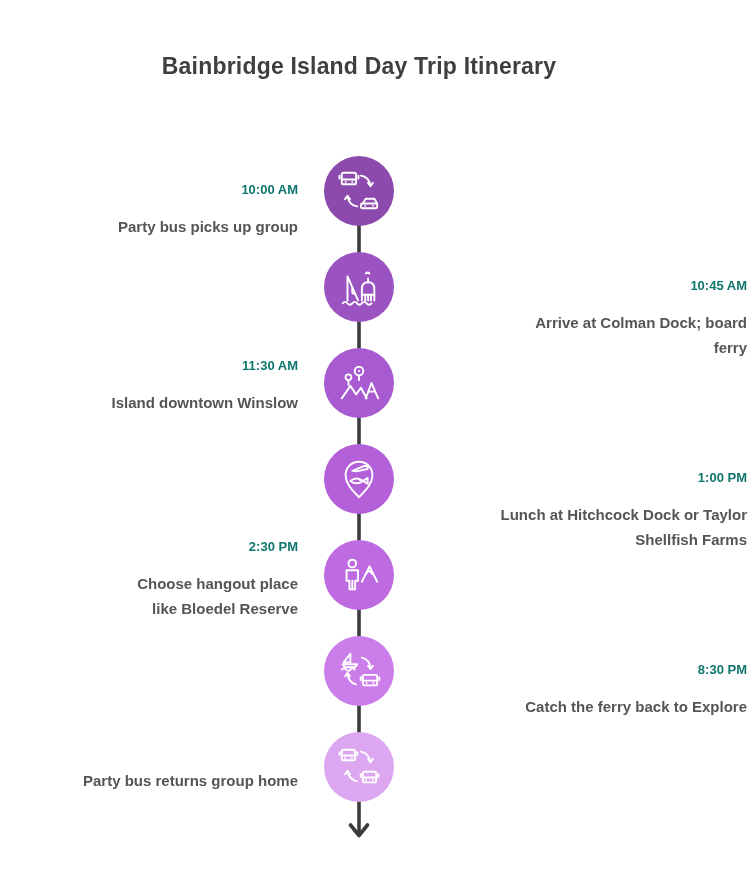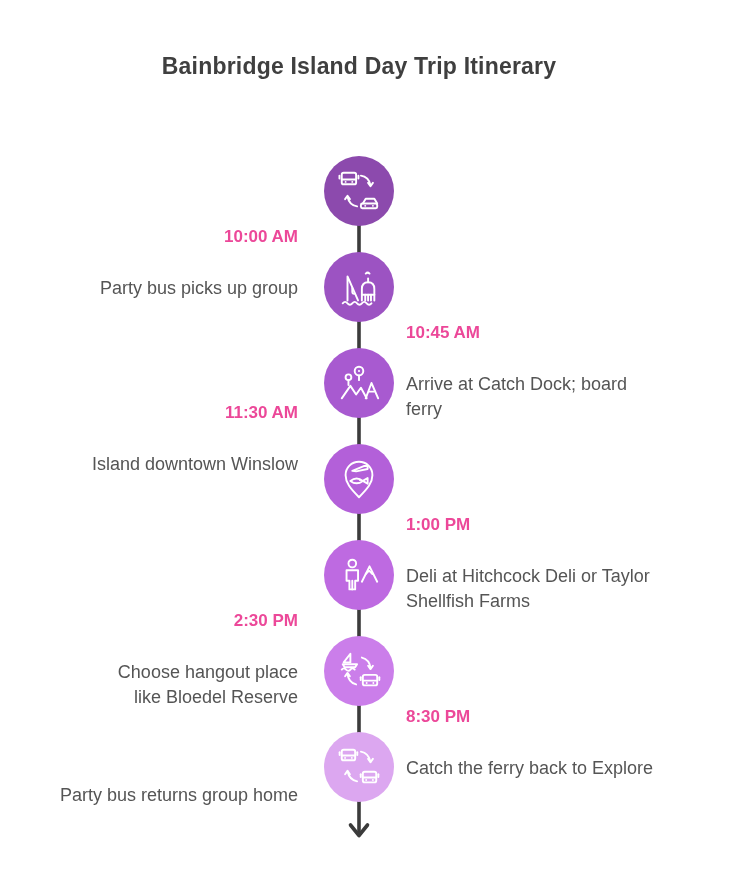--- a/index.html
+++ b/index.html
@@ -5,25 +5,25 @@
   html,body{margin:0;padding:0;background:#fff;}
   .canvas{position:relative;width:756px;height:888px;background:#ffffff;overflow:hidden;
           font-family:"Liberation Sans",sans-serif;}
   .page-title{position:absolute;top:53px;left:0;width:718px;text-align:center;
               font-size:23px;font-weight:700;color:#3f3f3f;letter-spacing:0.2px;}
   .axis{position:absolute;left:0;top:0;z-index:0;}
   .node{position:absolute;left:324px;width:70px;height:70px;border-radius:50%;
         display:flex;align-items:center;justify-content:center;z-index:2;}
   .node svg{width:46px;height:46px;display:block;}
   .entry{position:absolute;z-index:1;}
-  .entry .time{font-size:17px;font-weight:700;color:#ec4899;line-height:22px;margin-top:47px;}
-  .entry .desc{font-size:18px;font-weight:400;color:#555555;line-height:25px;
-               margin-top:28px;white-space:pre-line;}
+  .entry .time{font-size:13px;font-weight:700;color:#0f766e;line-height:22px;}
+  .entry .desc{font-size:15px;font-weight:700;color:#555555;line-height:25px;
+               margin-top:13px;white-space:pre-line;}
   .entry.left{left:0;width:298px;text-align:right;}
-  .entry.right{left:406px;width:312px;text-align:left;}
+  .entry.right{left:435px;width:312px;text-align:right;}
   .ic{fill:none;stroke:#ffffff;stroke-width:2;stroke-linecap:round;stroke-linejoin:round;}
   .icf{fill:#ffffff;stroke:none;}
 </style>
 </head>
 <body>
 
 <div class="canvas">
 
   <div class="page-title">Bainbridge Island Day Trip Itinerary</div>
 
@@ -152,36 +152,36 @@
     </svg>
   </div>
 
   <div class="entry left" style="top:179px">
     <div class="time">10:00 AM</div>
     <div class="desc">Party bus picks up group</div>
   </div>
 
   <div class="entry right" style="top:275px">
     <div class="time">10:45 AM</div>
-    <div class="desc">Arrive at Catch Dock; board
+    <div class="desc">Arrive at Colman Dock; board
 ferry</div>
   </div>
 
   <div class="entry left" style="top:355px">
     <div class="time">11:30 AM</div>
     <div class="desc">Island downtown Winslow</div>
   </div>
 
   <div class="entry right" style="top:467px">
     <div class="time">1:00 PM</div>
-    <div class="desc">Deli at Hitchcock Deli or Taylor
+    <div class="desc">Lunch at Hitchcock Dock or Taylor
 Shellfish Farms</div>
   </div>
 
-  <div class="entry left" style="top:563px">
+  <div class="entry left" style="top:536px">
     <div class="time">2:30 PM</div>
     <div class="desc">Choose hangout place
 like Bloedel Reserve</div>
   </div>
 
   <div class="entry right" style="top:659px">
     <div class="time">8:30 PM</div>
     <div class="desc">Catch the ferry back to Explore</div>
   </div>
 

